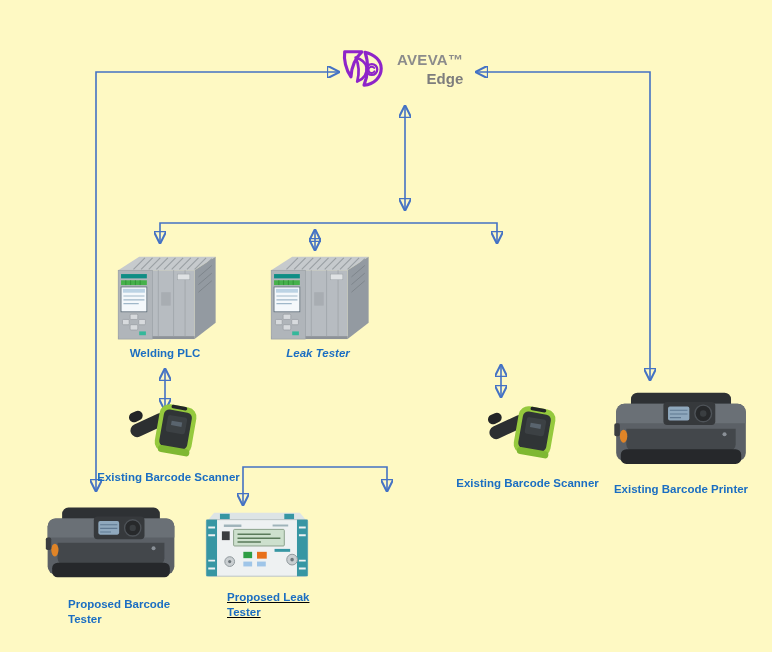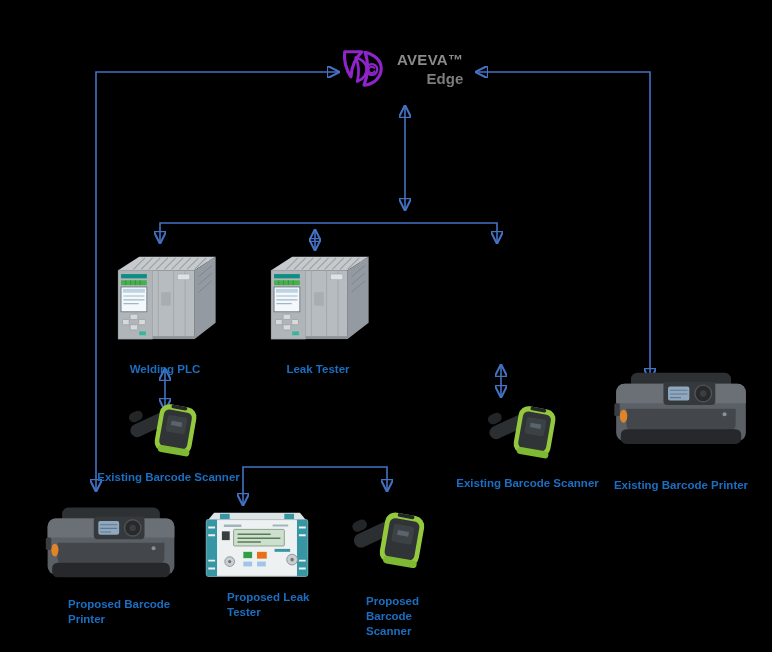--- a/index.html
+++ b/index.html
@@ -1,41 +1,41 @@
 <!DOCTYPE html>
 <html><head>
 <meta charset="utf-8">
 <style>
   html,body{margin:0;padding:0;background:#ffffff;}
   .canvas{
-    position:relative;width:772px;height:652px;background:#000000;overflow:hidden;
+    position:relative;width:772px;height:652px;background:#fef9c3;overflow:hidden;
     font-family:"Liberation Sans",sans-serif;
   }
   .wires{position:absolute;left:0;top:0;z-index:1;}
   .wires path{fill:none;stroke:#4472C4;stroke-width:1.6;}
   .node{position:absolute;z-index:2;}
   .node svg{display:block;margin:0 auto;}
   .lbl{
     color:#1B6EC2;font-weight:bold;font-size:11.5px;line-height:1.3;
-    margin-top:22px;
+    margin-top:6px;
   }
   .center{text-align:center;}
   .logo{display:flex;align-items:flex-start;gap:9px;}
   .brandtxt{padding-top:4px;}
   .brand-name{color:#8b8b8b;font-weight:bold;font-size:15px;letter-spacing:.3px;}
   .brand-product{color:#7d7d7d;font-weight:bold;font-size:15px;margin-top:2px;text-align:right;}
   
   #n-welding{left:112px;top:254px;width:106px;}
-  #n-leakplc{left:265px;top:254px;width:106px;}
+  #n-leakplc{left:265px;top:254px;width:106px;font-style:italic;}
   #n-outer{left:447px;top:254px;width:106px;}
   #n-scan-l{left:96px;top:400px;width:145px;}
   #n-scan-l .lbl{margin-top:8px;}
   #n-scan-r{left:455px;top:402px;width:145px;}
   #n-scan-r .lbl{margin-top:12px;}
-  #n-print-r{left:606px;top:368px;width:150px;}
+  #n-print-r{left:606px;top:388px;width:150px;}
   #n-print-l{left:36px;top:503px;width:150px;}
   #n-print-l .lbl{padding-left:32px;width:118px;margin-top:8px;}
   #n-leaktester{left:192px;top:506px;width:130px;text-decoration:underline;}
   #n-leaktester .lbl{padding-left:35px;width:92px;margin-top:6px;}
   #n-scan-p{left:330px;top:500px;width:130px;}
   #n-scan-p svg{margin-top:8px;}
   #n-scan-p .lbl{padding-left:36px;width:94px;margin-top:20px;}
   #n-logo{left:340px;top:47px;}
 </style>
 </head>
@@ -195,30 +195,24 @@
     <svg width="148" height="88" viewBox="0 0 150 95">
         <use href="#sym-printer"></use>
       </svg>
     <div class="lbl">Existing Barcode Printer</div>
   </div>
 
   <div class="node" id="n-print-l">
     <svg width="138" height="86" viewBox="0 0 150 95">
         <use href="#sym-printer"></use>
       </svg>
-    <div class="lbl">Proposed Barcode Printer</div>
+    <div class="lbl">Proposed Barcode Tester</div>
   </div>
 
   <div class="node" id="n-leaktester">
     <svg width="120" height="78" viewBox="0 0 120 80">
         <use href="#sym-leaktester"></use>
       </svg>
     <div class="lbl">Proposed Leak Tester</div>
   </div>
 
-  <div class="node" id="n-scan-p">
-    <svg width="102" height="66" viewBox="0 0 96 70">
-        <use href="#sym-scanner"></use>
-      </svg>
-    <div class="lbl">Proposed Barcode Scanner</div>
-  </div>
 
 </div>
 
 </body></html>

